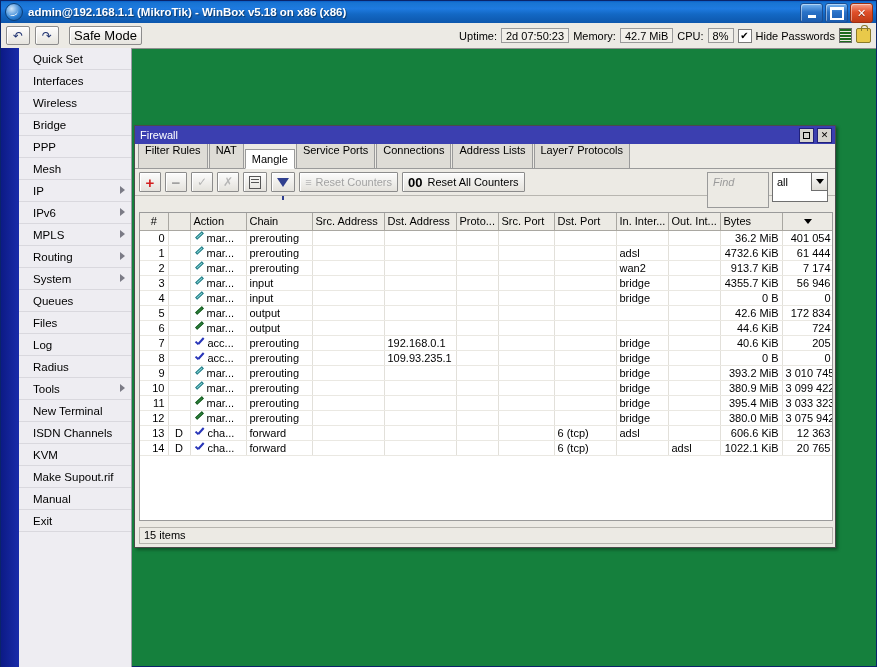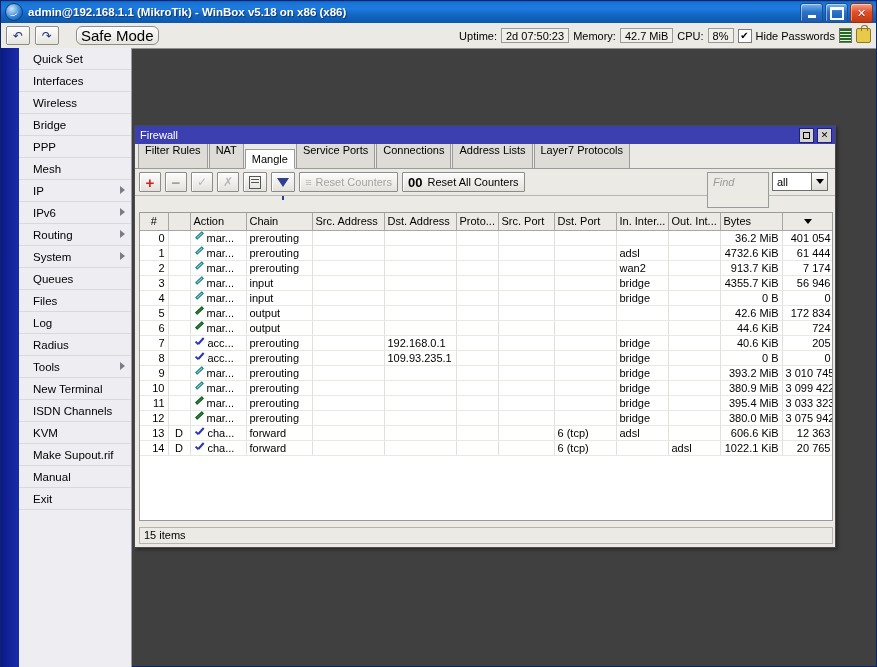--- a/index.html
+++ b/index.html
@@ -3,21 +3,21 @@
 <meta charset="utf-8">
 <style>
   html,body{margin:0;padding:0;}
   body{
     width:877px;height:667px;overflow:hidden;
     font-family:"Liberation Sans","DejaVu Sans",sans-serif;
     font-size:11px;color:#000;background:#a8a8ac;
     -webkit-font-smoothing:none;
   }
   .app{position:relative;width:877px;height:667px;box-sizing:border-box;
-       border:1px solid #0a246a;background:#404040;}
+       border:1px solid #0a246a;background:#15803d;}
 
   
   .titlebar{
     position:absolute;left:0;top:0;width:875px;height:22px;
     background:linear-gradient(to bottom,#0a5fc8 0%,#1874d2 8%,#1e7ae0 35%,#1368c4 60%,#0d57ad 100%);
     display:flex;align-items:center;
   }
   .win-logo{width:16px;height:16px;margin-left:4px;margin-right:5px;border-radius:50%;
     background:radial-gradient(circle at 35% 30%,#cfe6fa,#2b7fd4 60%,#134a8e);
     border:1px solid #0b3f78;position:relative;flex:none;}
@@ -36,21 +36,21 @@
   .gl-min{width:8px;height:3px;background:#fff;margin-top:6px;}
   .gl-max{width:10px;height:8px;border:2px solid #fff;border-top-width:3px;}
 
   
   .toolbar{position:absolute;left:0;top:22px;width:875px;height:25px;
     background:#eceae4;border-bottom:1px solid #8f8f8f;display:flex;align-items:center;}
   .tbtn{height:19px;min-width:24px;margin-left:5px;border:1px solid #8c8c8c;
     background:linear-gradient(to bottom,#fdfdfd,#e6e4de);border-radius:2px;
     display:flex;align-items:center;justify-content:center;font-size:12px;color:#1b2f6e;
     box-shadow:inset 1px 1px 0 #fff;padding:0 4px;box-sizing:border-box;}
-  .tbtn.safemode{min-width:66px;font-size:15px;color:#000;margin-left:17px;border-radius:6px;}
+  .tbtn.safemode{min-width:66px;font-size:13px;color:#000;margin-left:10px;}
   .status-grp{position:absolute;right:5px;top:3px;height:19px;display:flex;align-items:center;
     gap:4px;font-size:11px;}
   .status-grp .lab{color:#000;}
   .status-val{border:1px solid #9a9a9a;background:#f1efe9;height:15px;line-height:15px;
     padding:0 4px;box-sizing:border-box;}
   .chk{width:12px;height:12px;border:1px solid #7a7a7a;background:#fff;display:inline-flex;
     align-items:center;justify-content:center;font-size:10px;color:#000;line-height:1;}
   .ledbar{width:11px;height:13px;background:repeating-linear-gradient(to bottom,#1d6b1d 0 2px,#eceae4 2px 3px);
     border:1px solid #6f6f6f;}
   .lockico{width:13px;height:13px;border:1px solid #8a7a2a;background:#e9c94a;border-radius:2px;
@@ -104,21 +104,21 @@
   .fbtn .copy:after{content:"";position:absolute;left:1px;top:2px;right:1px;height:1px;
     background:#555;box-shadow:0 3px 0 #555;}
   .funnel{width:0;height:0;border-left:6px solid transparent;border-right:6px solid transparent;
     border-top:9px solid #2f3f8f;position:relative;}
   .funnel:after{content:"";position:absolute;left:-1px;top:9px;width:2px;height:4px;background:#2f3f8f;}
   .zerozero{font-weight:bold;font-size:13px;margin-right:5px;}
   .rc-icon{color:#b5b5b5;margin-right:4px;font-size:11px;}
   .findbox{position:absolute;right:66px;top:3px;width:62px;height:36px;
     border:1px solid #9a9a9a;background:#eceae4;color:#9a9a9a;font-style:italic;
     font-size:11px;line-height:18px;padding-left:5px;box-sizing:border-box;}
-  .selbox{position:absolute;right:7px;top:3px;width:56px;height:19px;
+  .selbox{position:absolute;right:7px;top:3px;width:56px;height:30px;
     border:1px solid #6f6f6f;background:#fff;font-size:11px;line-height:18px;
     padding-left:4px;box-sizing:border-box;}
   .selarrow{position:absolute;right:7px;top:3px;width:17px;height:19px;border:1px solid #6f6f6f;
     background:linear-gradient(to bottom,#fbfbfb,#dedcd6);display:flex;align-items:center;
     justify-content:center;box-sizing:border-box;}
   .selarrow .c{width:0;height:0;border-left:4px solid transparent;border-right:4px solid transparent;
     border-top:5px solid #000;}
 
   
   .grid{position:absolute;left:4px;top:86px;width:694px;height:309px;
@@ -215,20 +215,24 @@
         </div>
         <div class="mi">
           <span>Mesh</span>
         </div>
         <div class="mi">
           <span>IP</span>
           <span class="arr"></span>
         </div>
         <div class="mi">
           <span>IPv6</span>
+          <span class="arr"></span>
+        </div>
+        <div class="mi">
+          <span>MPLS</span>
           <span class="arr"></span>
         </div>
         <div class="mi">
           <span>Routing</span>
           <span class="arr"></span>
         </div>
         <div class="mi">
           <span>System</span>
           <span class="arr"></span>
         </div>

